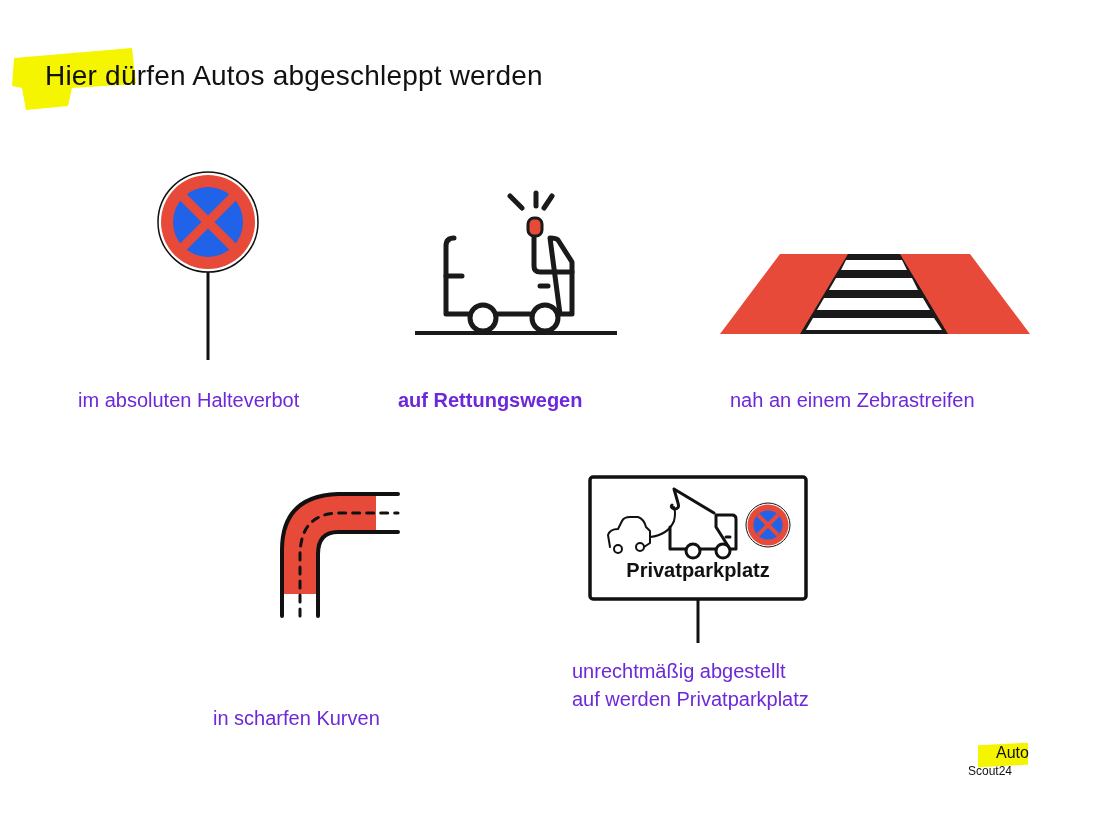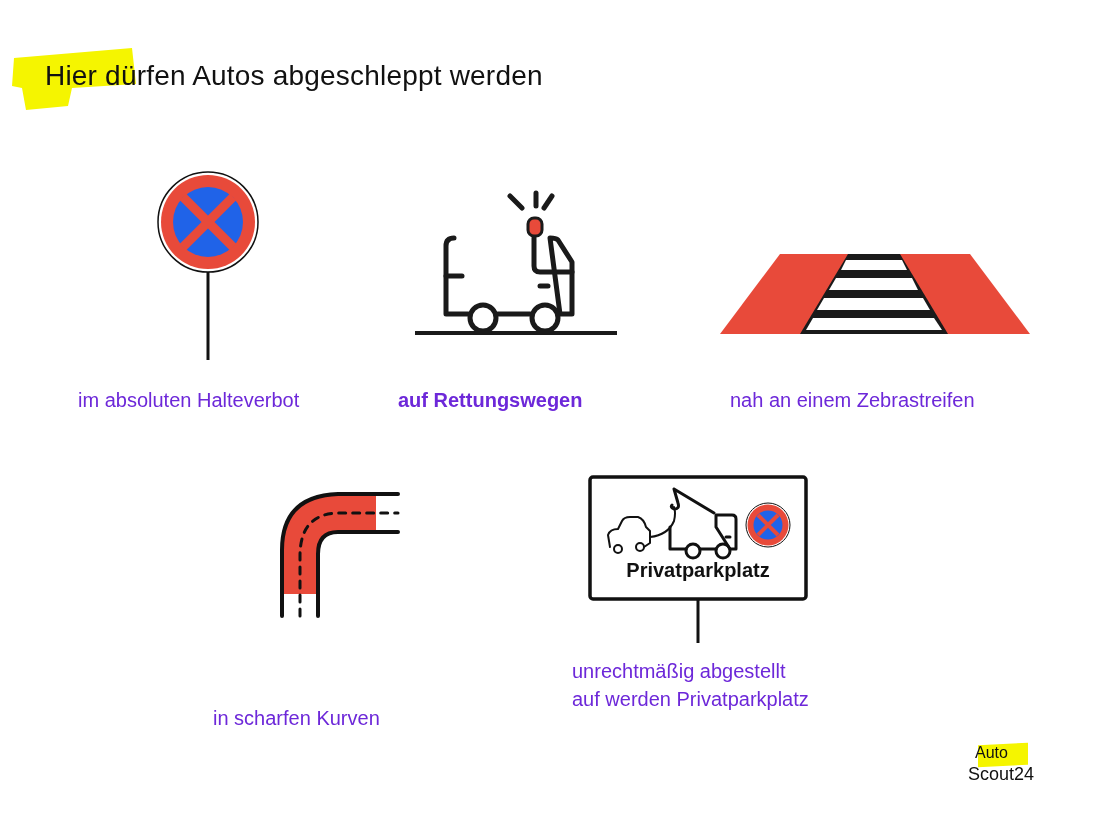--- a/index.html
+++ b/index.html
@@ -3,22 +3,22 @@
 <meta charset="utf-8">
 <style>
   html, body { margin:0; padding:0; background:#ffffff; }
   body { width:1100px; height:818px; position:relative; overflow:hidden; font-family:"Liberation Sans", sans-serif; color:#1a1a1a; }
   .abs { position:absolute; }
   .highlight { position:absolute; left:12px; top:44px; width:124px; height:66px; }
   .title { position:absolute; left:45px; top:60px; font-size:28px; font-weight:400; letter-spacing:0.2px; color:#111; white-space:nowrap; }
   .caption { position:absolute; font-size:20px; color:#6d28d9; white-space:nowrap; line-height:28px; }
   .logo { position:absolute; left:968px; top:742px; width:70px; height:48px; }
   .logo-hl { position:absolute; left:10px; top:2px; width:50px; height:22px; background:#f5f500; transform:skewY(-3deg); }
-  .logo-auto { position:absolute; left:7px; top:2px; font-size:16px; color:#111; }
-  .logo-scout { position:absolute; left:0; top:22px; font-size:18px; color:#111; }
+  .logo-auto { position:absolute; left:28px; top:2px; font-size:16px; color:#111; }
+  .logo-scout { position:absolute; left:0; top:22px; font-size:12px; color:#111; }
   .priv-label { position:absolute; left:0; width:100%; text-align:center; top:84px; font-size:20px; font-weight:bold; color:#111; }
 </style>
 </head>
 <body>
 
 <svg class="highlight" viewBox="0 0 124 66">
   <path d="M2 14 L120 4 L124 40 L60 44 L56 62 L14 66 L10 44 L0 42 Z" fill="#f5f500"></path>
 </svg>
 <div class="title">Hier dürfen Autos abgeschleppt werden</div>
 

